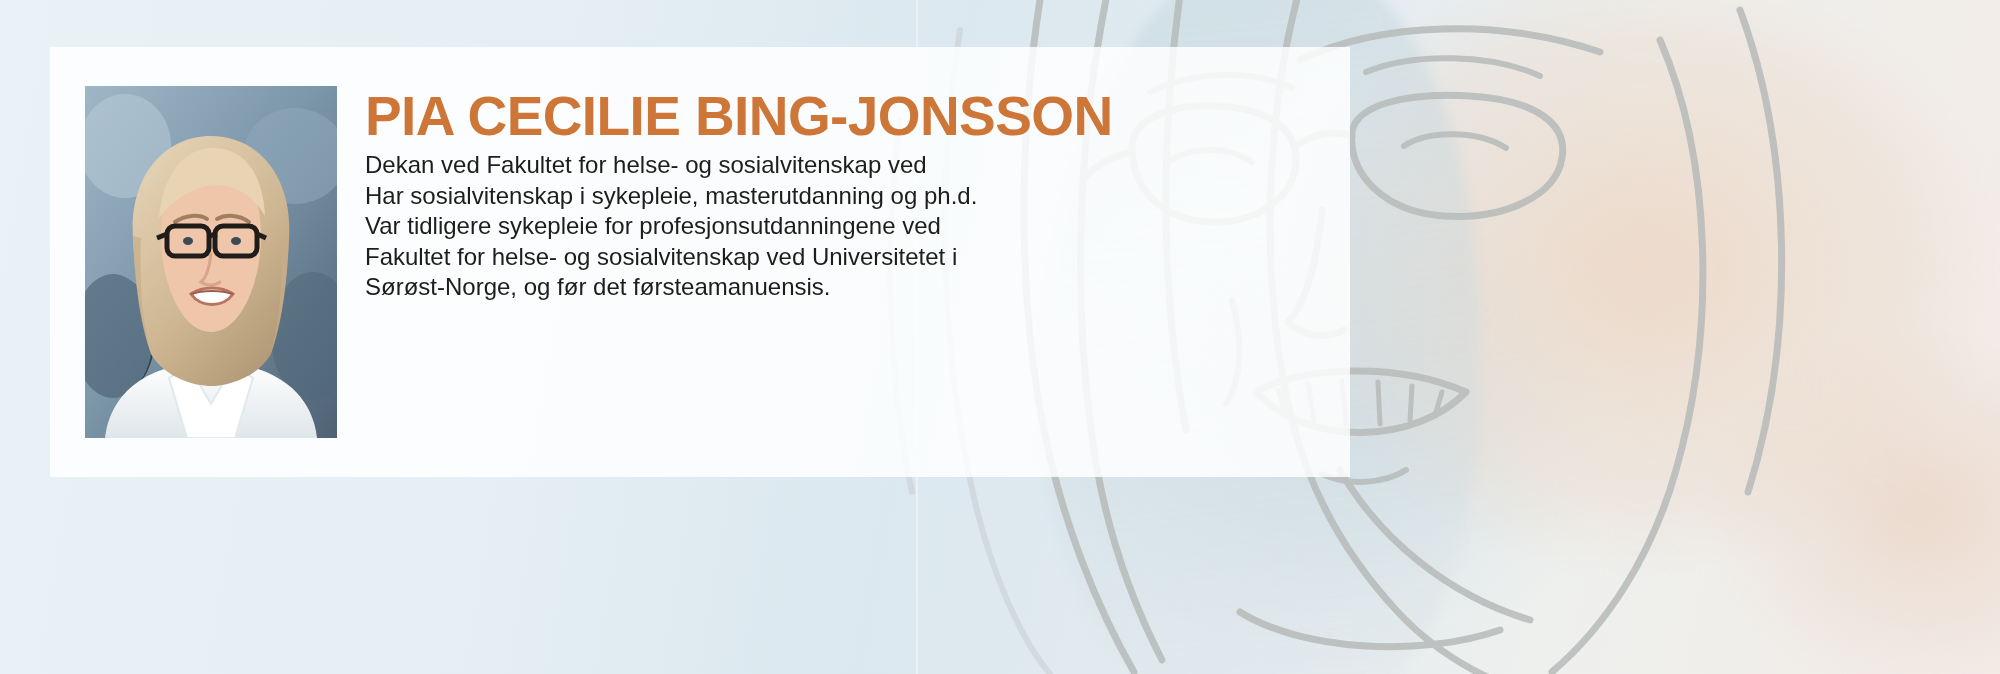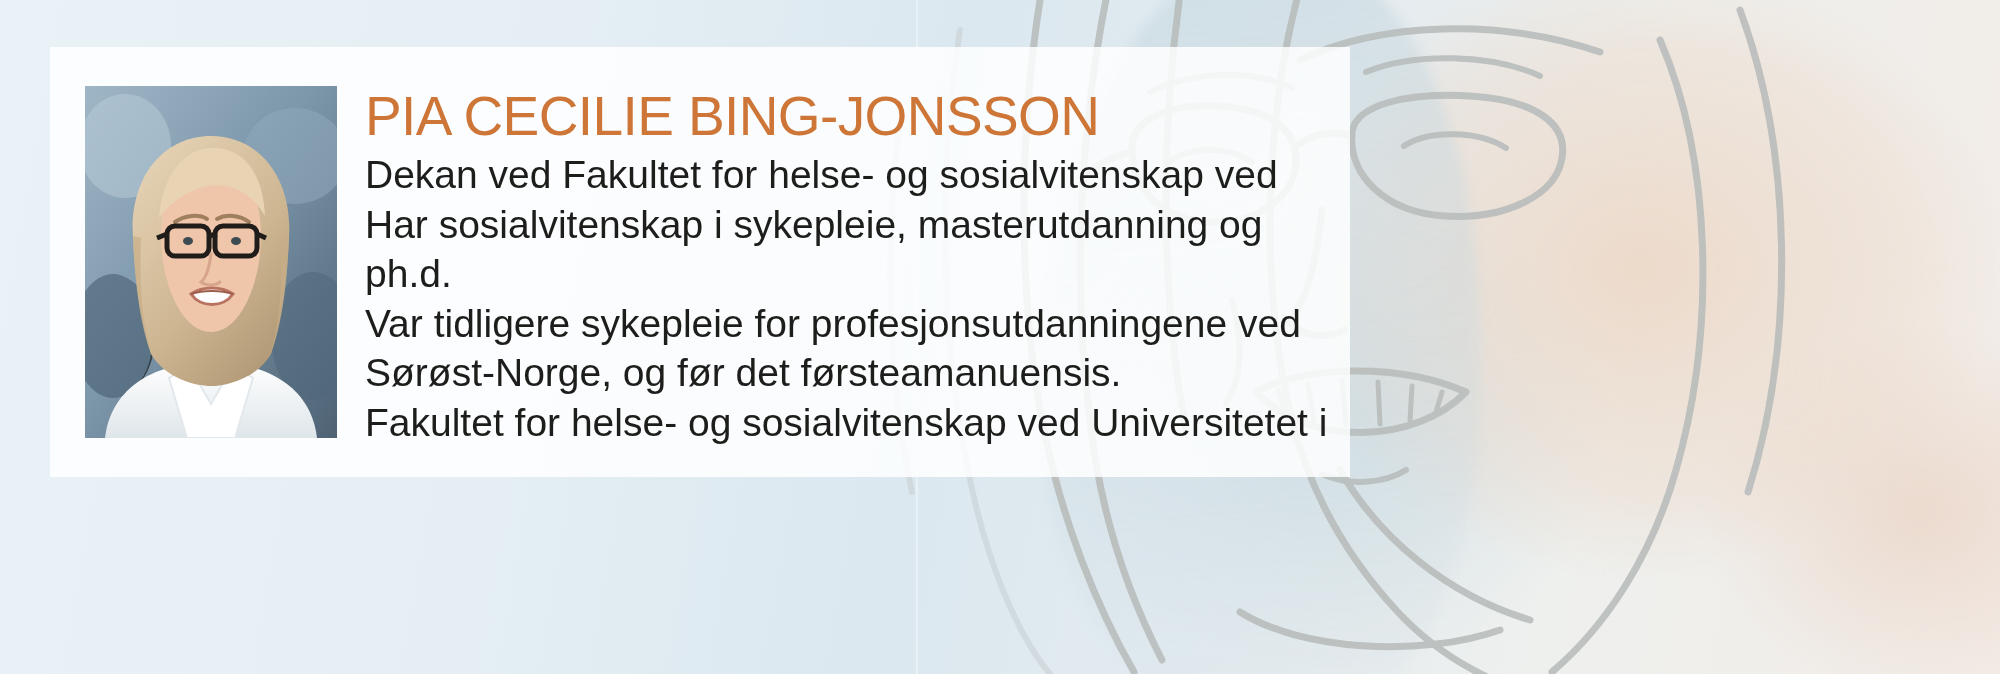--- a/index.html
+++ b/index.html
@@ -97,31 +97,31 @@
 
   
   .text-col {
     flex: 1 1 auto;
     padding-left: 28px;
     padding-top: 2px;
     min-width: 0;
   }
   .person-name {
     font-family: "Liberation Sans", sans-serif;
-    font-weight: normal;
+    font-weight: bold;
     font-size: 55px;
     line-height: 1.02;
     letter-spacing: -0.6px;
     color: #cd7637;
     margin: 0 0 6px 0;
     white-space: nowrap;
   }
   .bio {
     font-family: "Liberation Sans", sans-serif;
-    font-size: 39px;
+    font-size: 24px;
     line-height: 1.27;
     color: #1d1d1b;
     margin: 0;
   }
   .bio p {
     margin: 0;
   }
 </style>
 </head>
 <body>
@@ -251,21 +251,21 @@
           <path d="M204 150 C202 210, 194 252, 182 276 C194 250, 198 200, 196 152 Z" fill="#c8ae88" opacity="0.7"></path>
         </svg>
       </div>
 
       <div class="text-col">
         <h1 class="person-name">PIA CECILIE BING-JONSSON</h1>
         <div class="bio">
           <p>Dekan ved Fakultet for helse- og sosialvitenskap ved</p>
           <p>Har sosialvitenskap i sykepleie, masterutdanning og ph.d.</p>
           <p>Var tidligere sykepleie for profesjonsutdanningene ved</p>
+          <p>Fakultet for helse- og sosialvitenskap ved Universitetet i</p>
           <p>Sørøst-Norge, og før det førsteamanuensis.</p>
-          <p>Fakultet for helse- og sosialvitenskap ved Universitetet i</p>
         </div>
       </div>
 
     </div>
   </div>
 
 </div>
 
 </body></html>

